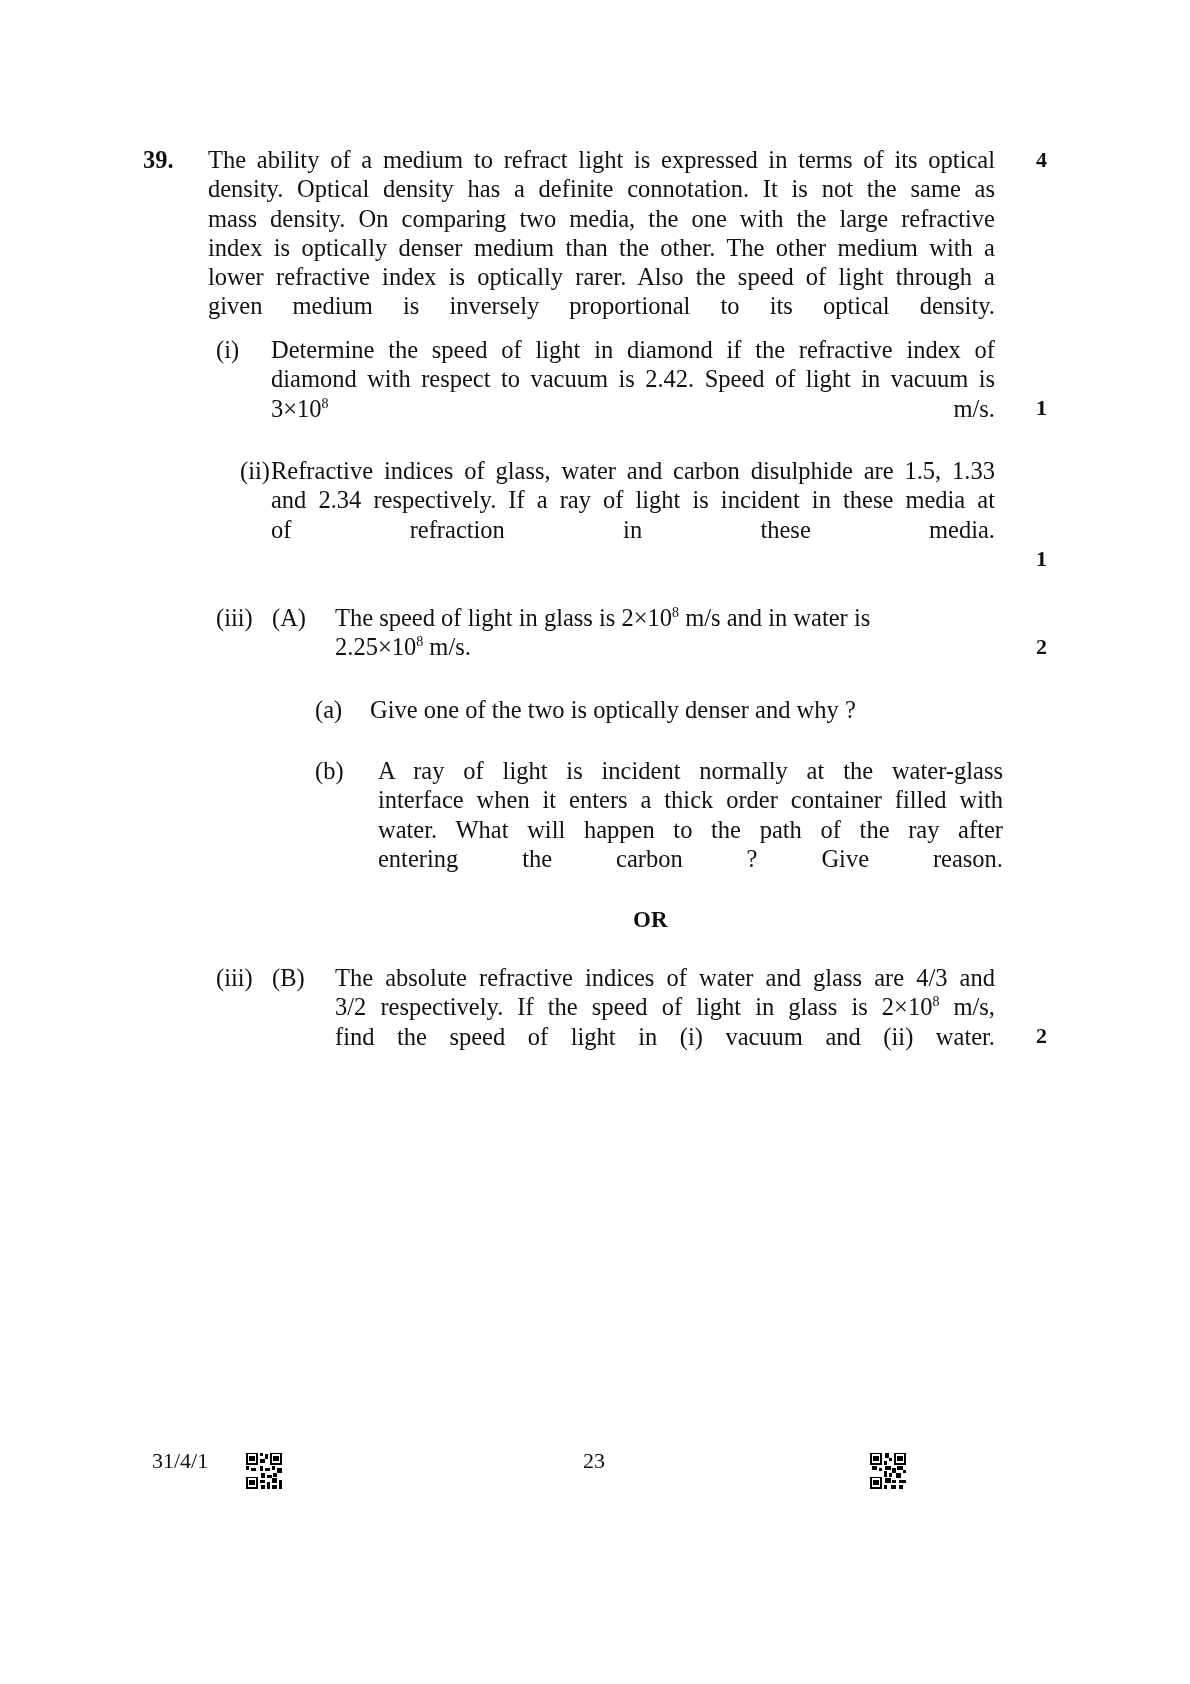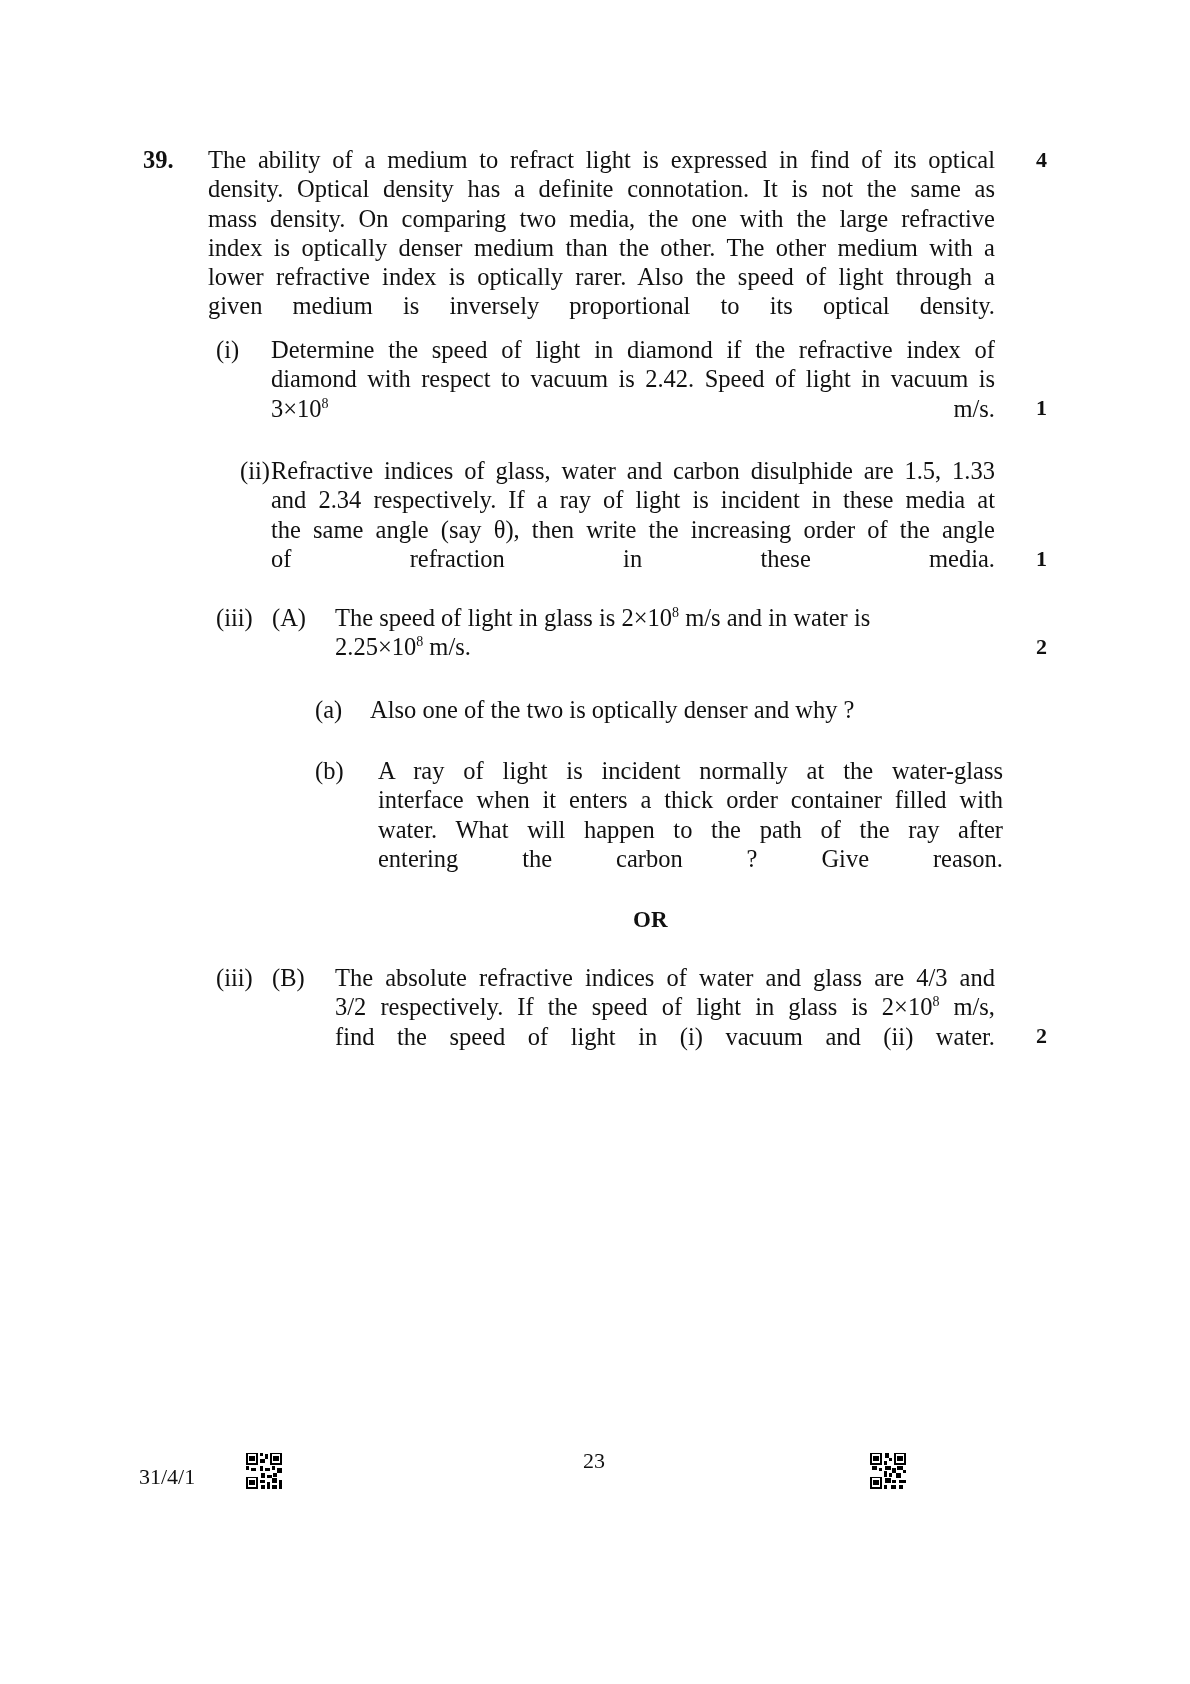--- a/index.html
+++ b/index.html
@@ -17,74 +17,73 @@
   .qr svg { width: 100%; height: 100%; display: block; }
   .footer-text { position: absolute; font-size: 22px; line-height: 26px; }
 </style>
 </head>
 <body>
 
 <div class="line bold" style="left:143px; top:145px;">39.</div>
 <div class="mark" style="top:145px;">4</div>
 
 <div class="just" style="left:208px; top:145px; width:787px;">
-  <span class="jl">The ability of a medium to refract light is expressed in find of its optical</span>
+  <span class="jl">The ability of a medium to refract light is expressed in terms of its optical</span>
   <span class="jl">density. Optical density has a definite connotation. It is not the same as</span>
   <span class="jl">mass density. On comparing two media, the one with the large refractive</span>
   <span class="jl">index is optically denser medium than the other. The other medium with a</span>
   <span class="jl">lower refractive index is optically rarer. Also the speed of light through a</span>
   <span class="nl">given medium is inversely proportional to its optical density.</span>
 </div>
 
 <div class="lab" style="left:216px; top:335px;">(i)</div>
 <div class="just" style="left:271px; top:335px; width:724px;">
   <span class="jl">Determine the speed of light in diamond if the refractive index of</span>
   <span class="jl">diamond with respect to vacuum is 2.42. Speed of light in vacuum is</span>
   <span class="nl"><span>3×10</span><sup>8</sup><span> m/s.</span></span>
 </div>
 <div class="mark" style="top:393px;">1</div>
 
 <div class="lab" style="left:216px; top:456px;margin-left:24px;">(ii)</div>
 <div class="just" style="left:271px; top:456px; width:724px;">
   <span class="jl">Refractive indices of glass, water and carbon disulphide are 1.5, 1.33</span>
   <span class="jl">and 2.34 respectively. If a ray of light is incident in these media at</span>
-  <span class="jl">the same angle (say θ), then write the increasing order of the angle</span>
   <span class="nl">of refraction in these media.</span>
 </div>
 <div class="mark" style="top:544px;">1</div>
 
 <div class="lab" style="left:216px; top:603px;">(iii)</div>
 <div class="lab" style="left:272px; top:603px;">(A)</div>
 <div class="line" style="left:335px; top:603px;"><span>The speed of light in glass is 2×10</span><sup>8</sup><span> m/s and in water is</span></div>
 <div class="line" style="left:335px; top:632px;"><span>2.25×10</span><sup>8</sup><span> m/s.</span></div>
 <div class="mark" style="top:632px;">2</div>
 
 <div class="lab" style="left:315px; top:695px;">(a)</div>
-<div class="line" style="left:370px; top:695px;">Also one of the two is optically denser and why ?</div>
+<div class="line" style="left:370px; top:695px;">Give one of the two is optically denser and why ?</div>
 
 <div class="lab" style="left:315px; top:756px;">(b)</div>
 <div class="just" style="left:378px; top:756px; width:625px;">
   <span class="jl">A ray of light is incident normally at the water-glass</span>
   <span class="jl">interface when it enters a thick order container filled with</span>
   <span class="jl">water. What will happen to the path of the ray after</span>
   <span class="nl">entering the carbon ? Give reason.</span>
 </div>
 
 <div class="line bold" style="left:633px; top:905px; font-size:23px;text-align:center;">OR</div>
 
 <div class="lab" style="left:216px; top:963px;">(iii)</div>
 <div class="lab" style="left:272px; top:963px;">(B)</div>
 <div class="just" style="left:335px; top:963px; width:660px;">
   <span class="jl">The absolute refractive indices of water and glass are 4/3 and</span>
   <span class="jl"><span>3/2 respectively. If the speed of light in glass is 2×10</span><sup>8</sup><span> m/s,</span></span>
   <span class="nl">find the speed of light in (i) vacuum and (ii) water.</span>
 </div>
 <div class="mark" style="top:1021px;">2</div>
 
-<div class="footer-text" style="left:139px; top:1448px;margin-top:16px;">31/4/1</div>
+<div class="footer-text" style="left:152px; top:1448px;">31/4/1</div>
 <div class="qr" style="left:246px; top:1452px;">
   <svg viewBox="0 0 21 21" shape-rendering="crispEdges">
     <rect x="0" y="0" width="7" height="7" fill="#000"></rect>
       <rect x="1" y="1" width="5" height="5" fill="#fff"></rect>
       <rect x="2" y="2" width="3" height="3" fill="#000"></rect>
     <rect x="14" y="0" width="7" height="7" fill="#000"></rect>
       <rect x="15" y="1" width="5" height="5" fill="#fff"></rect>
       <rect x="16" y="2" width="3" height="3" fill="#000"></rect>
     <rect x="0" y="14" width="7" height="7" fill="#000"></rect>
       <rect x="1" y="15" width="5" height="5" fill="#fff"></rect>

